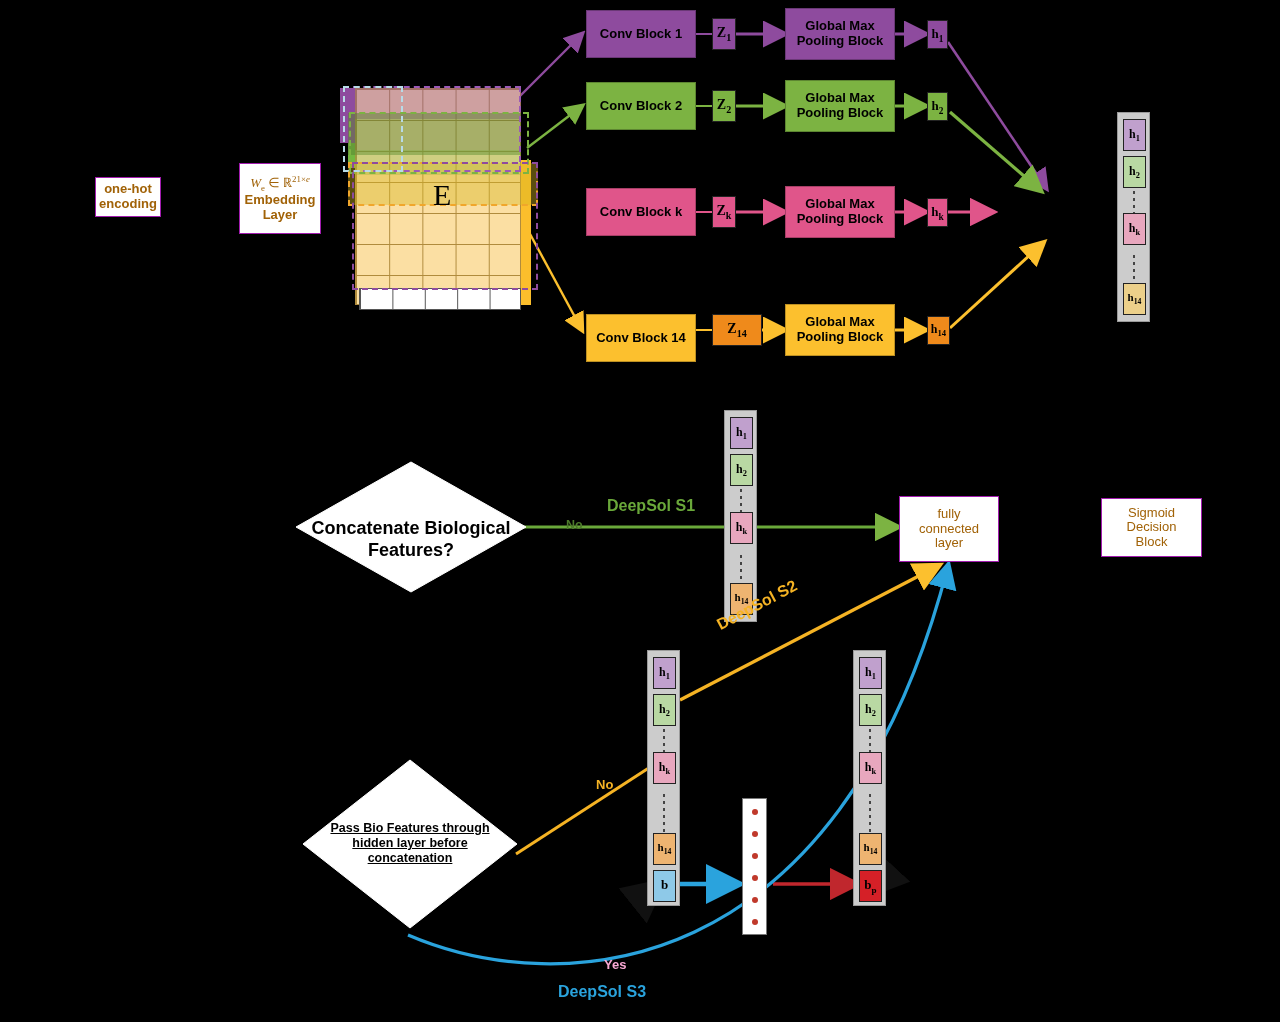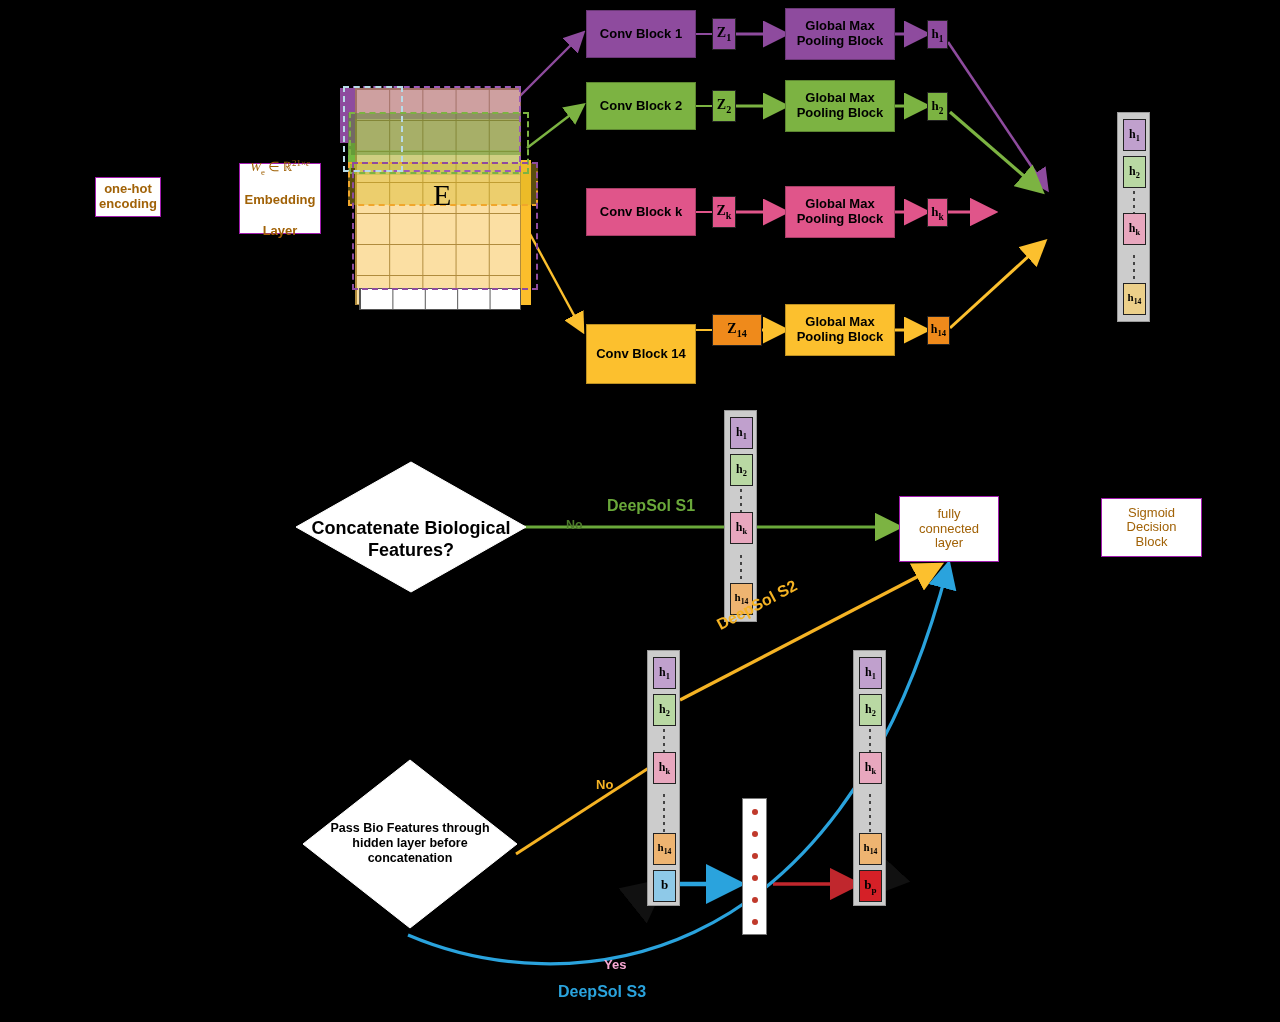--- a/index.html
+++ b/index.html
@@ -150,21 +150,21 @@
       <path d="M 408 935 C 560 1000, 840 985, 948 566" fill="none" stroke="#2aa3dd" stroke-width="3.2" marker-end="url(#ah-blue)"></path>
     </g>
 
   </svg>
 
   <div class="node whitebox" style="left:95px;top:177px;width:66px;height:40px;flex-direction:column;font-size:13px;">
     <span>one-hot</span>
     <span>encoding</span>
   </div>
 
-  <div class="node whitebox" style="left:239px;top:163px;width:82px;height:71px;flex-direction:column;font-size:13px;gap:16px;">
+  <div class="node whitebox" style="left:239px;top:163px;width:82px;height:71px;flex-direction:column;font-size:13px;">
     <span class="formula">
       <i>W</i><sub>e</sub> <span class="nm">∈</span> <span class="nm">ℝ</span><sup>21×<i>e</i></sup>
     </span>
     <span>Embedding</span>
     <span>Layer</span>
   </div>
 
   <div>
 
     <div class="mtx" style="left:361px;top:160px;width:170px;height:145px;background:#fbbe2c;"></div>
@@ -231,21 +231,21 @@
     <span><span>Z</span><sub>k</sub></span>
   </div>
   <div class="node colorblock" style="left:785px;top:186px;width:110px;height:52px;background:#e0558a;font-size:13px;flex-direction:column;">
     <span>Global Max</span>
     <span>Pooling Block</span>
   </div>
   <div class="node chip" style="left:927px;top:198px;width:21px;height:29px;background:#e0558a;font-size:13px;">
     <span><span>h</span><sub>k</sub></span>
   </div>
 
-  <div class="node colorblock" style="left:586px;top:324px;width:110px;height:60px;background:#fcc02e;font-size:13px;">
+  <div class="node colorblock" style="left:586px;top:314px;width:110px;height:48px;background:#fcc02e;font-size:13px;">
       <span>Conv Block 14</span>
     </div>
   <div class="node chip" style="left:712px;top:314px;width:50px;height:32px;background:#ef8a1b;font-size:14px;">
     <span><span>Z</span><sub>14</sub></span>
   </div>
   <div class="node colorblock" style="left:785px;top:304px;width:110px;height:52px;background:#fcc02e;font-size:13px;flex-direction:column;">
     <span>Global Max</span>
     <span>Pooling Block</span>
   </div>
   <div class="node chip" style="left:927px;top:316px;width:23px;height:29px;background:#ef8a1b;font-size:12px;">
@@ -303,21 +303,21 @@
 
   <div class="node whitebox" style="left:1101px;top:498px;width:101px;height:59px;flex-direction:column;font-size:13px;font-weight:normal;">
     <span>Sigmoid</span>
     <span>Decision</span>
     <span>Block</span>
   </div>
 
   <svg class="layer">
     <polygon points="303,844 410,760 517,844 410,928" fill="#ffffff" stroke="#ffffff" stroke-width="1"></polygon>
   </svg>
-  <div class="dlabel" style="left:303px;top:821px;width:214px;font-size:12.5px;">
+  <div class="dlabel" style="left:303px;top:821px;width:214px;font-size:12.5px;text-decoration:underline;">
     <div>Pass Bio Features through</div>
     <div>hidden layer before</div>
     <div>concatenation</div>
   </div>
   <div class="routelabel" style="left:596px;top:777px;color:#f5b324;font-size:13px;">No</div>
   <div class="routelabel" style="left:714px;top:618px;color:#f5b324;font-size:16px;transform:rotate(-28deg);transform-origin:left top;">DeepSol S2</div>
   <div class="routelabel" style="left:604px;top:957px;color:#f9a8d4;font-size:13px;">Yes</div>
   <div class="routelabel" style="left:558px;top:983px;color:#2aa3dd;font-size:16px;">DeepSol S3</div>
 
   <div class="hstack" style="left:647px;top:650px;width:33px;height:256px;">

